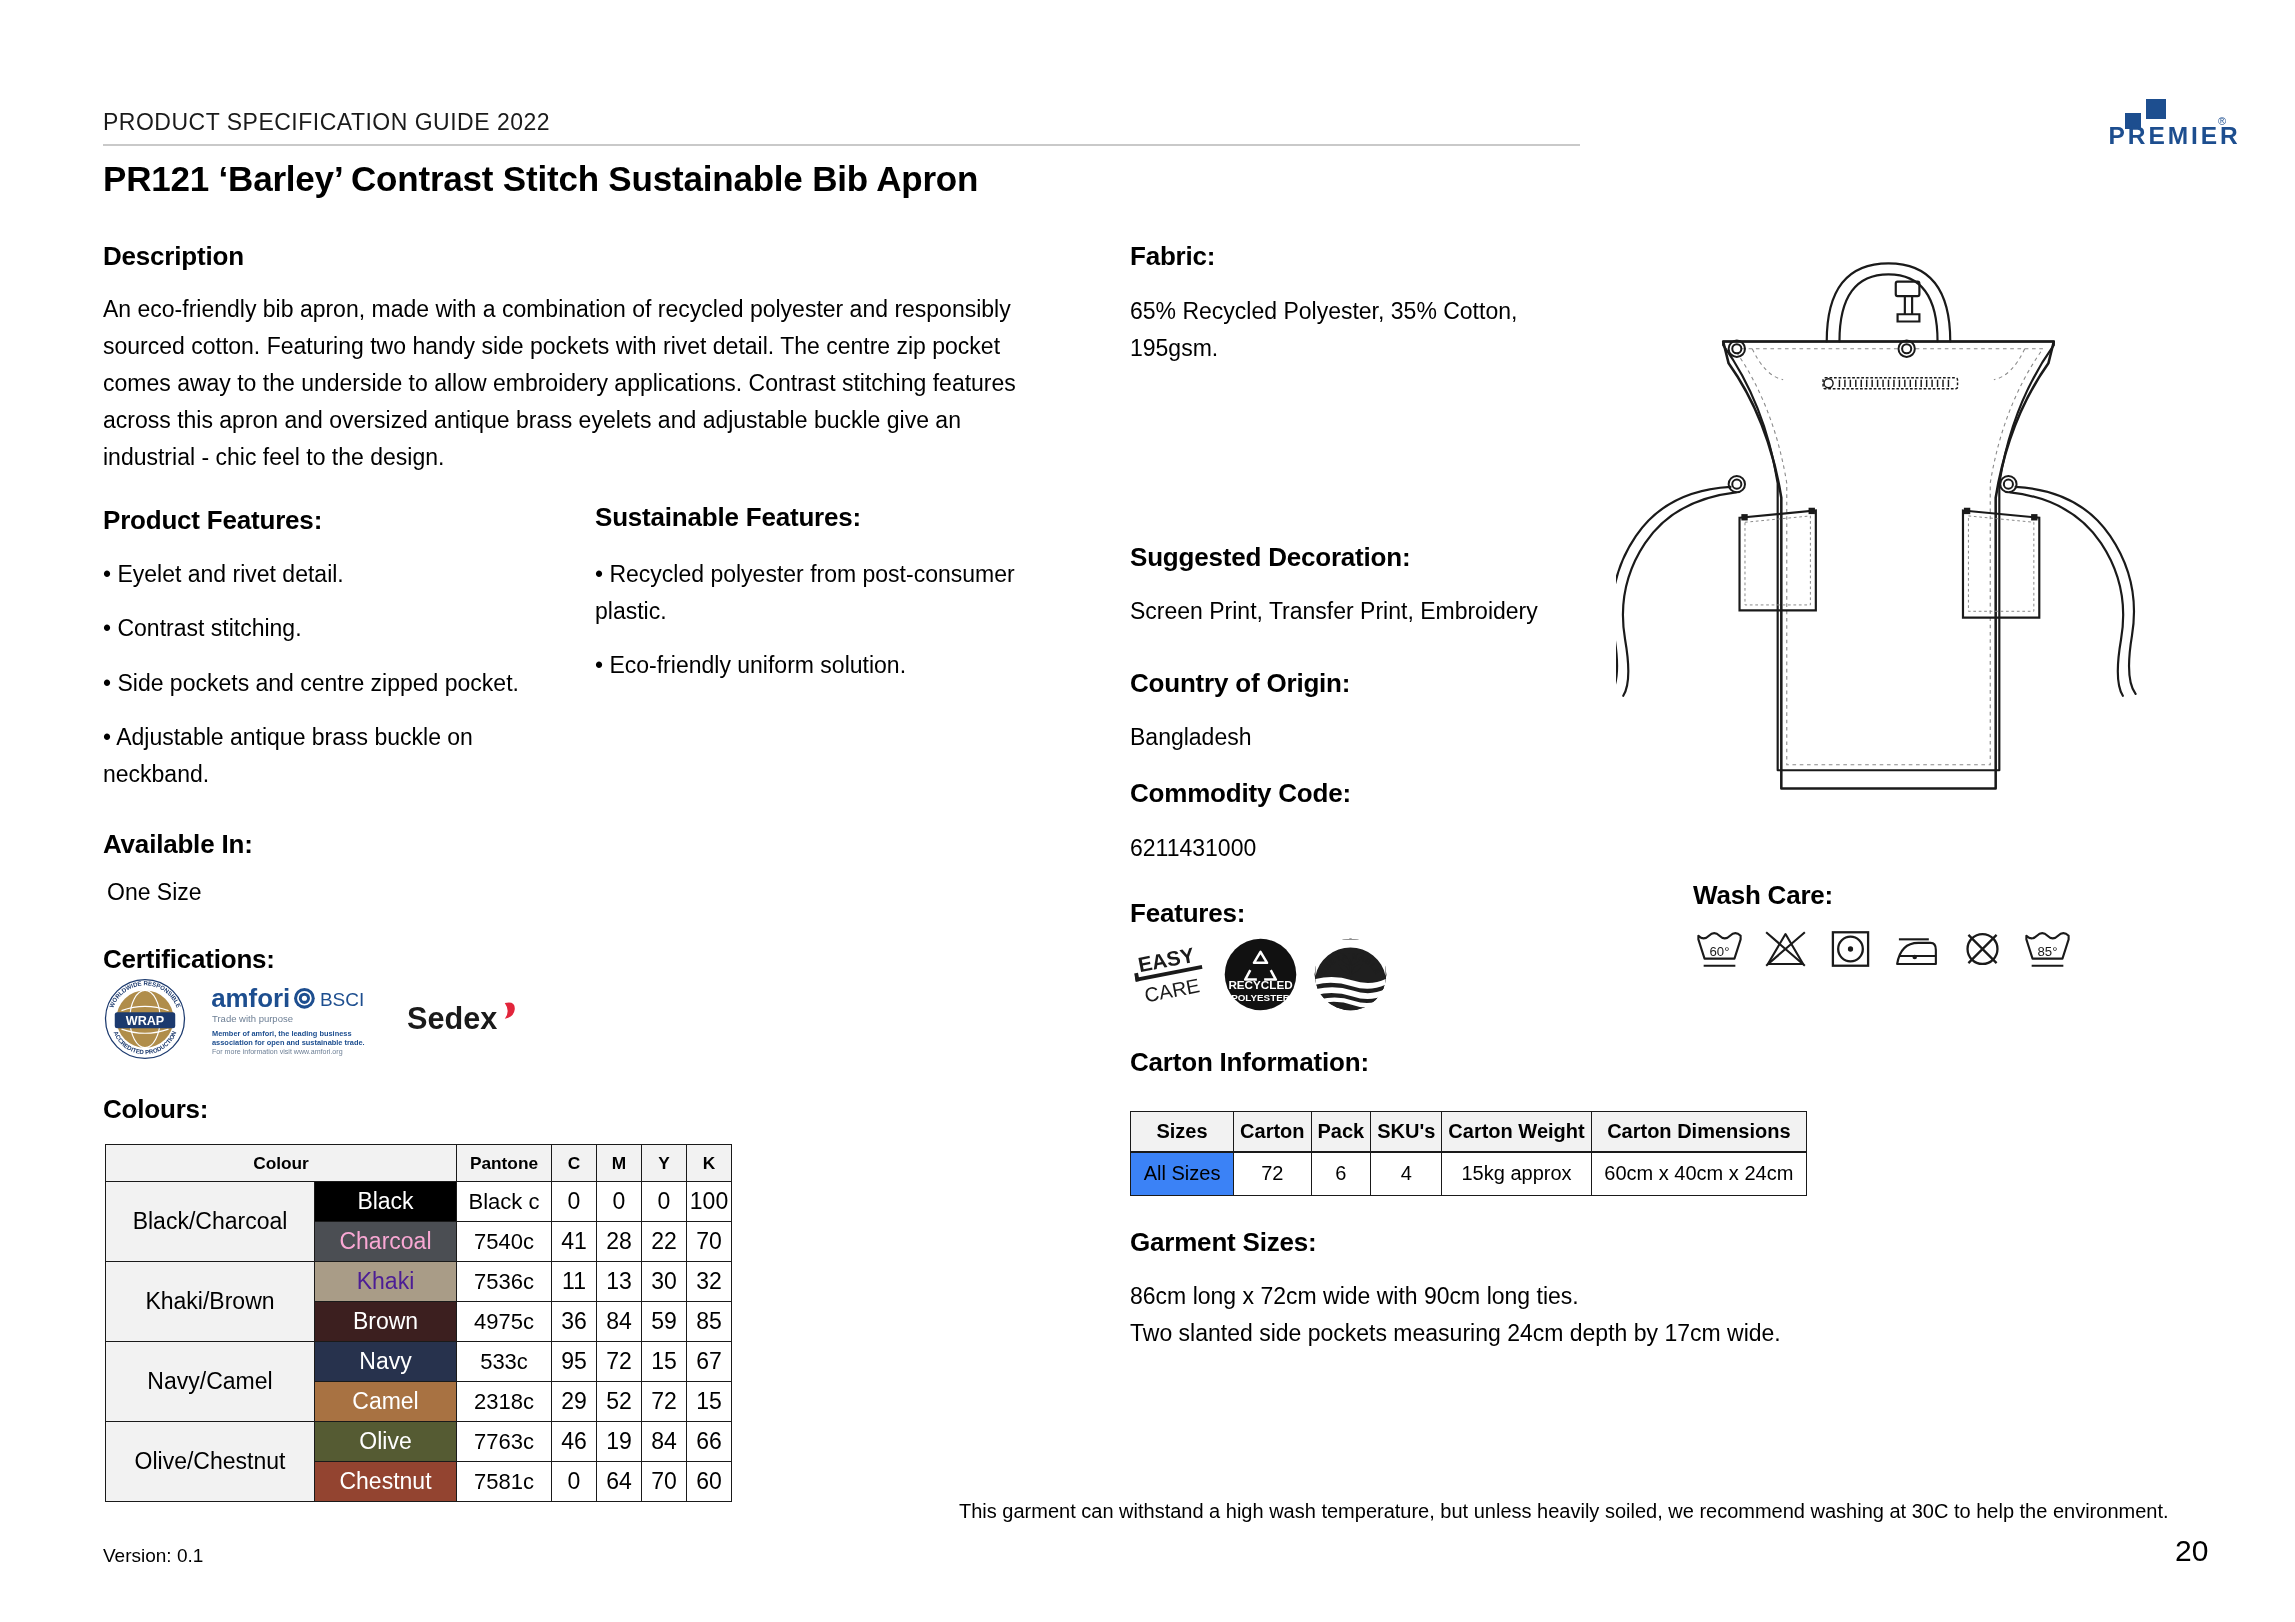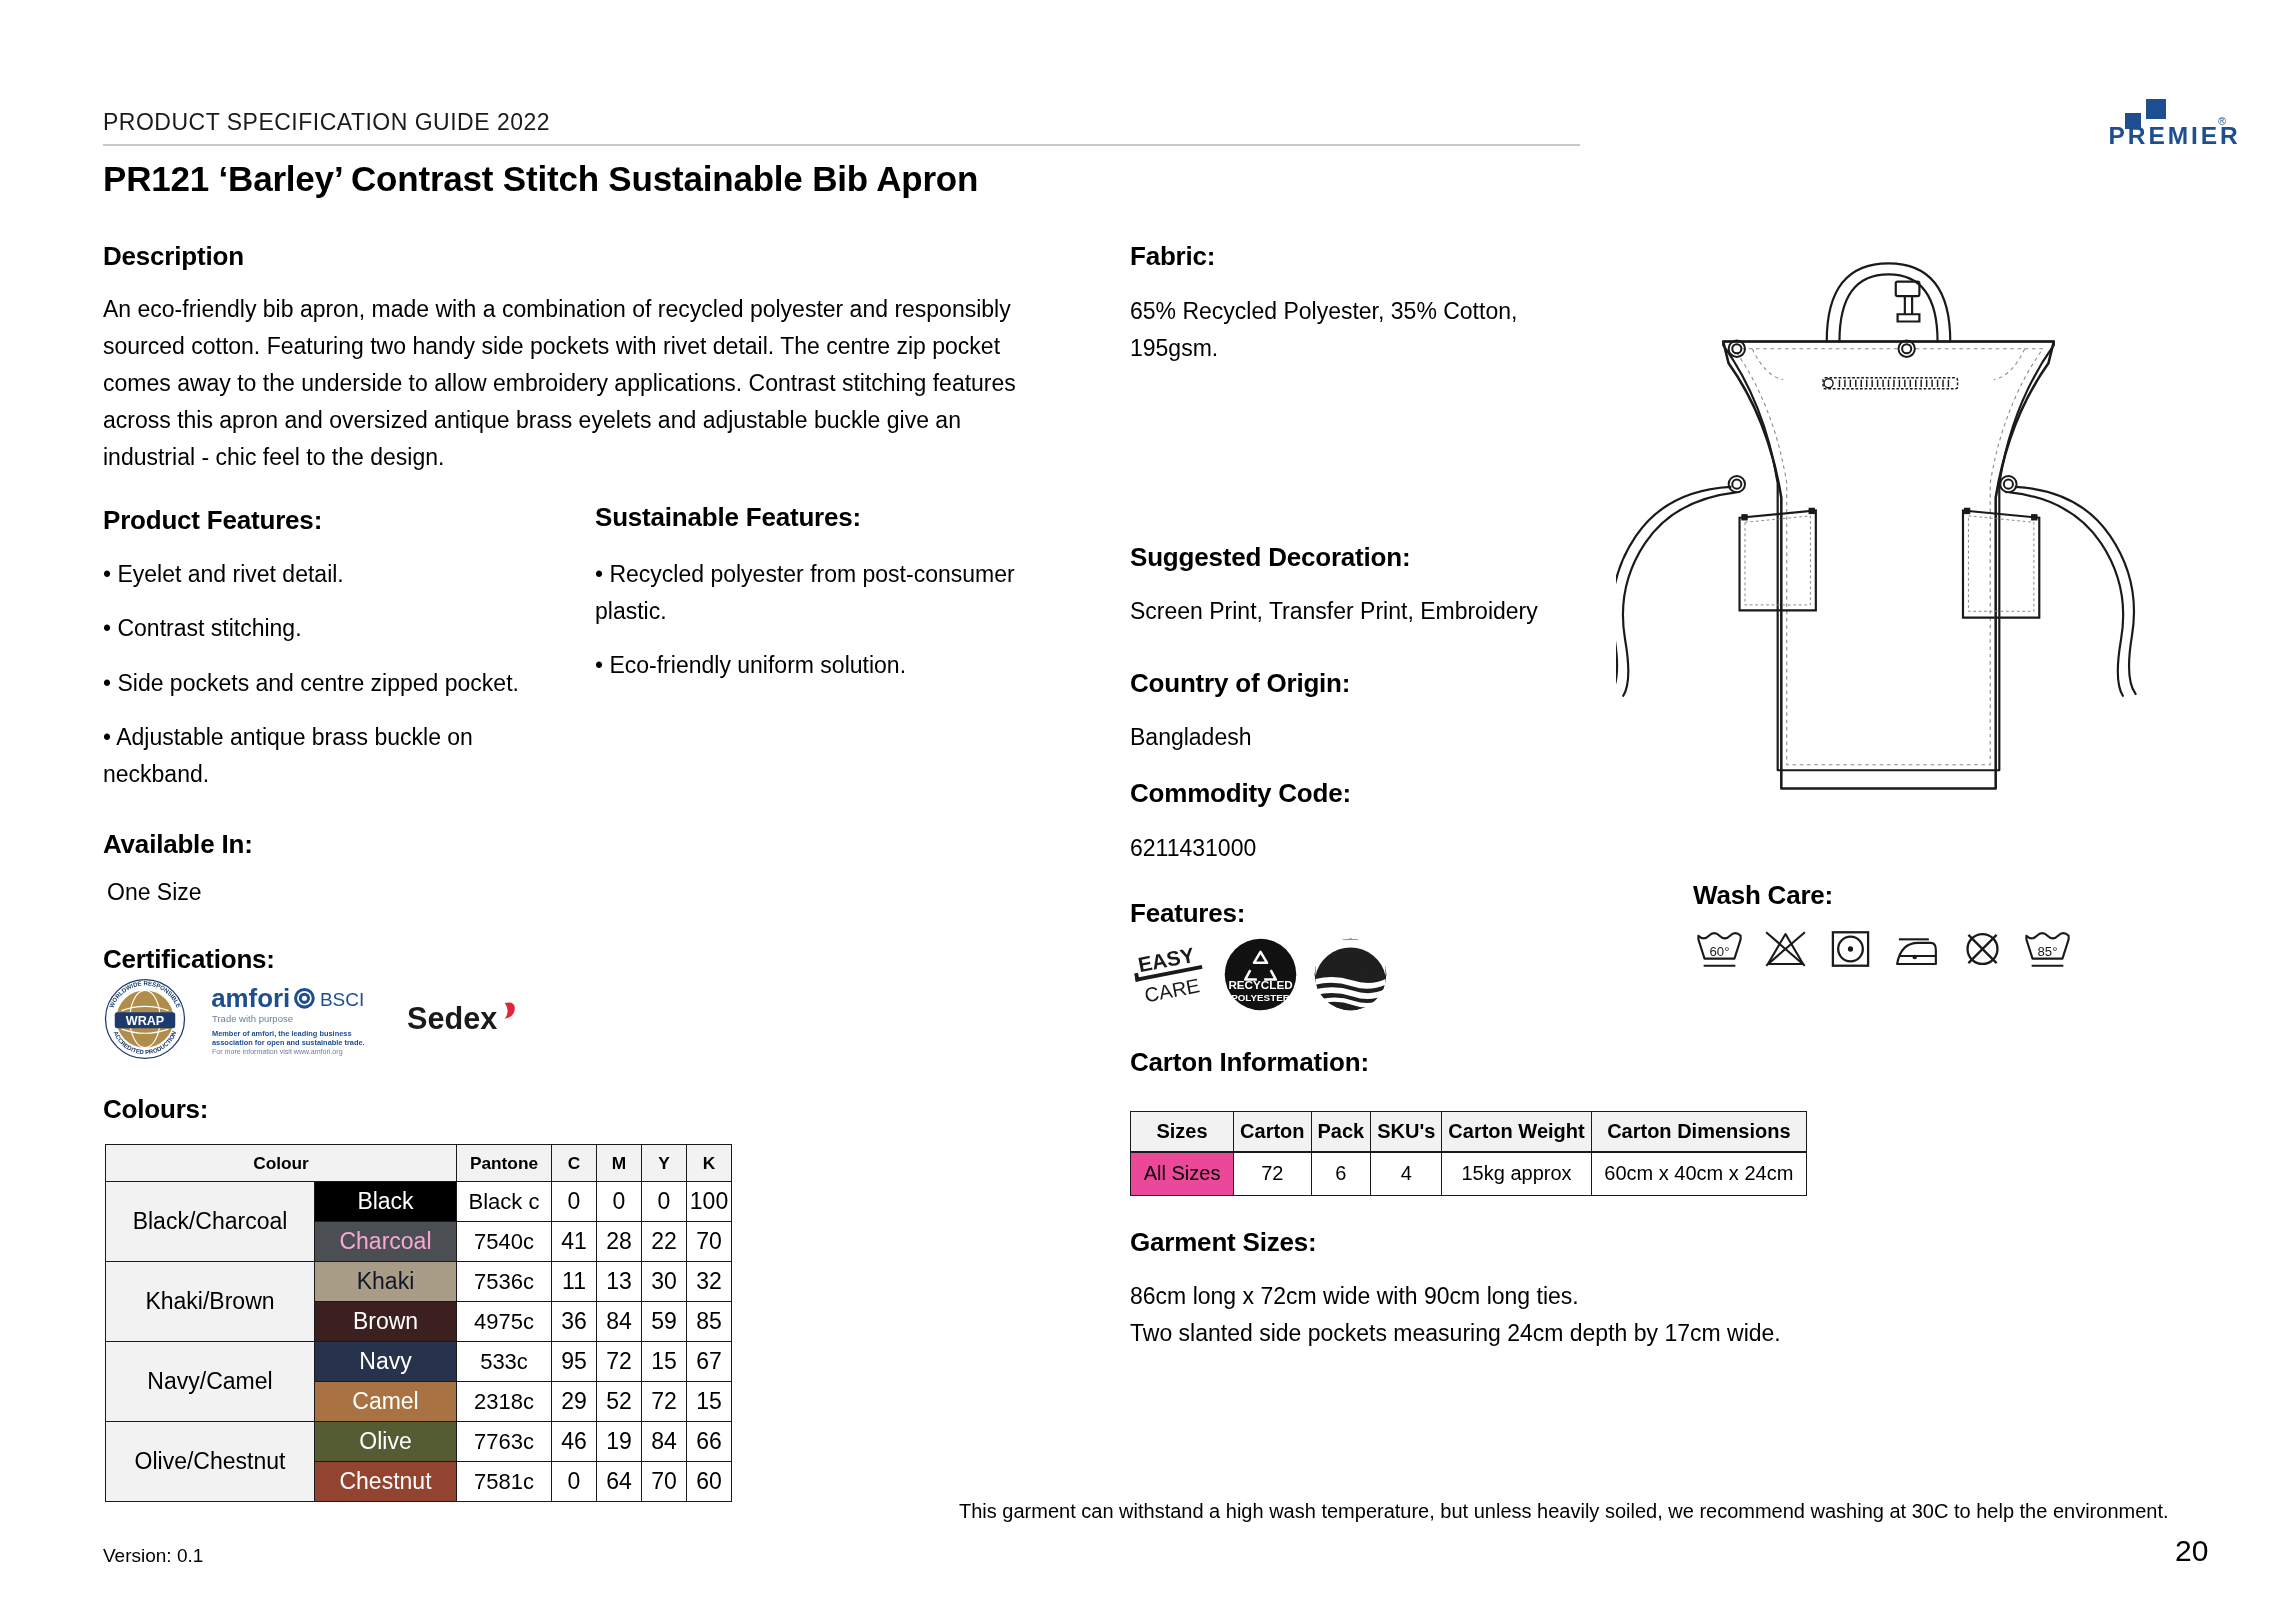--- a/index.html
+++ b/index.html
@@ -98,21 +98,21 @@
     border-collapse: collapse; font-size: 20px;
   }
   .carton-table th {
     background: #f2f2f2; font-weight: bold; font-size: 20px;
     border: 0.9px solid #1a1a1a; border-bottom: 2.7px solid #1a1a1a;
     height: 40px; padding: 0 6px;
   }
   .carton-table td {
     border: 0.9px solid #1a1a1a; height: 44px; text-align: center; padding: 0 12.7px;
   }
-  .carton-table td.first { background: #ec4899; }
+  .carton-table td.first { background: #3b82f6; }
 
   .gs-h    { position: absolute; left: 1130px; top: 1227px; }
   .gs-p    { position: absolute; left: 1130px; top: 1278px; width: 746px; }
 
   
   .foot-note { position: absolute; left: 959px; top: 1500px; font-size: 20px; }
   .version   { position: absolute; left: 103px; top: 1545px; font-size: 19px; }
   .pageno    { position: absolute; left: 2175px; top: 1534px; font-size: 30px; }
 
   
@@ -223,21 +223,21 @@
         <tr>
           <td class="cg-swatch" style="background: rgb(75, 78, 83); color: #f9a8d4;">Charcoal</td>
           <td class="c-pantone">7540c</td>
           <td class="c-num">41</td>
           <td class="c-num">28</td>
           <td class="c-num">22</td>
           <td class="c-num">70</td>
         </tr>
         <tr>
           <td class="cg-name" rowspan="2">Khaki/Brown</td>
-          <td class="cg-swatch" style="background: rgb(169, 156, 135); color: #0f172a;">Khaki</td>
+          <td class="cg-swatch" style="background: rgb(169, 156, 135); color: #4c1d95;">Khaki</td>
           <td class="c-pantone">7536c</td>
           <td class="c-num">11</td>
           <td class="c-num">13</td>
           <td class="c-num">30</td>
           <td class="c-num">32</td>
         </tr>
         <tr>
           <td class="cg-swatch" style="background: rgb(60, 31, 31); color: rgb(255, 255, 255);">Brown</td>
           <td class="c-pantone">4975c</td>
           <td class="c-num">36</td>

